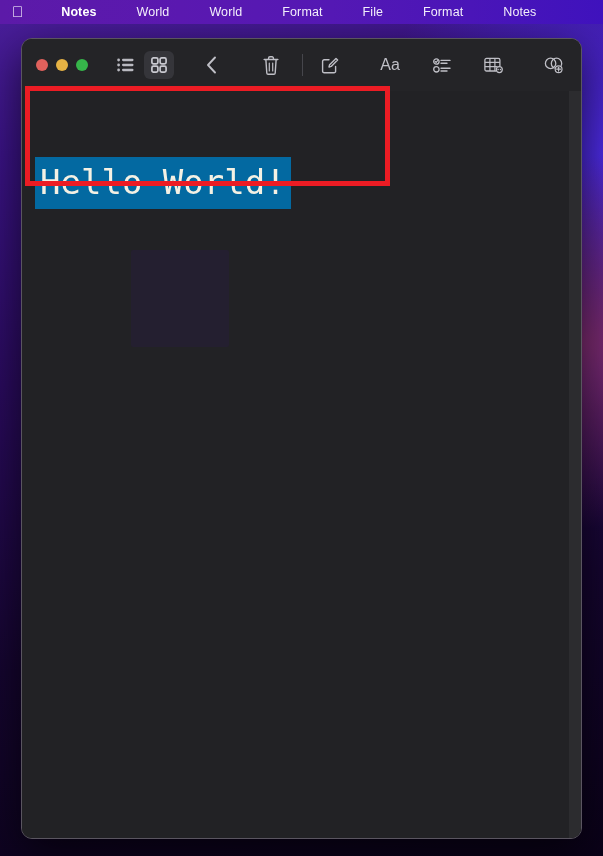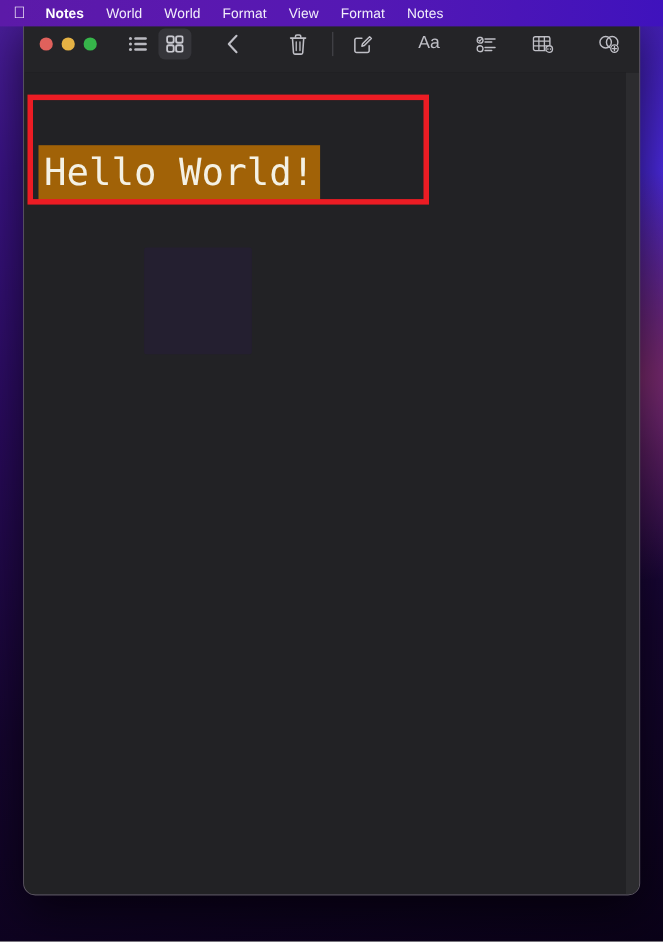--- a/index.html
+++ b/index.html
@@ -41,31 +41,32 @@
     line-height: 1;
     margin-right: 18px;
     margin-top: -2px;
   }
   #menubar .mi {
     color: #f2eefb;
     font-size: 12.5px;
     margin-right: 20px;
     white-space: nowrap;
     letter-spacing: 0.1px;
+    margin-left: 20px;
   }
   #menubar .mi.app {
     font-weight: bold;
     color: #ffffff;
   }
 
   
   #window {
     position: absolute;
     left: 21px;
-    top: 13px;
+    top: 38px;
     width: 561px;
     height: 801px;
     border-radius: 11px;
     background: #1d1d1f;
     border: 1px solid #5a5560;
     box-sizing: border-box;
     overflow: hidden;
     box-shadow: 0 14px 44px rgba(0,0,0,0.62);
     z-index: 20;
   }
@@ -150,21 +151,21 @@
   }
 
   #note-line {
     position: absolute;
     left: 13px;
     top: 66px;
     display: inline-block;
   }
   #note-text {
     display: inline-block;
-    background: #a16207;
+    background: #0369a1;
     color: #f4f1e4;
     font-family: "DejaVu Sans Mono", "Liberation Mono", monospace;
     font-size: 34px;
     line-height: 1.52;
     padding: 0 5px;
     white-space: pre;
     letter-spacing: 0px;
   }
 
   
@@ -184,21 +185,21 @@
 <body>
 
 <div id="screen">
 
   <div id="menubar">
     <span class="apple"></span>
     <span class="mi app">Notes</span>
     <span class="mi">World</span>
     <span class="mi">World</span>
     <span class="mi">Format</span>
-    <span class="mi">View</span>
+    <span class="mi">File</span>
     <span class="mi">Format</span>
     <span class="mi">Notes</span>
   </div>
 
   <div id="window">
 
     <div id="toolbar">
 
       <div class="lights">
         <span class="light red"></span>

